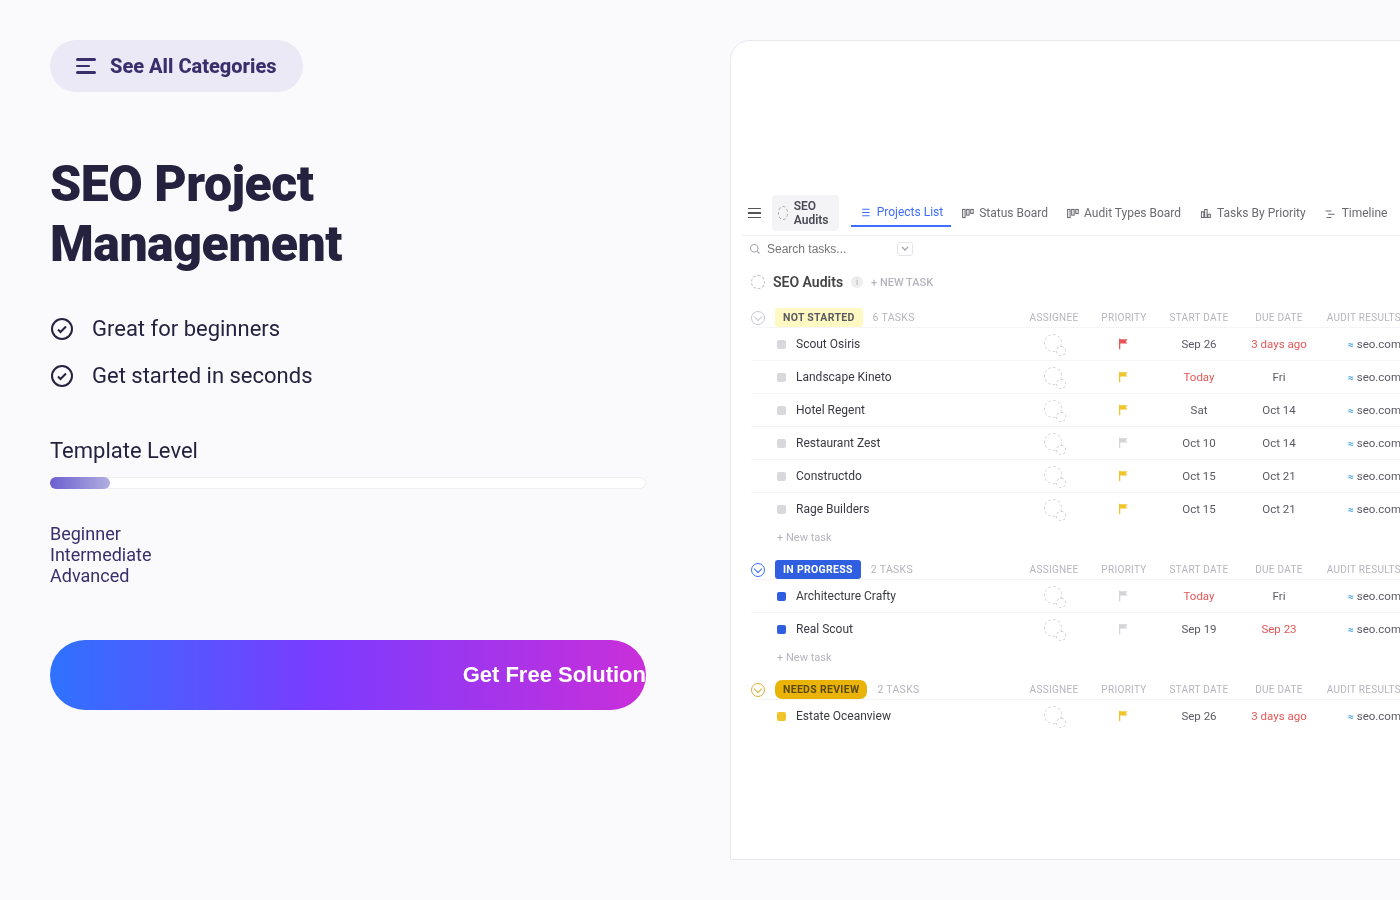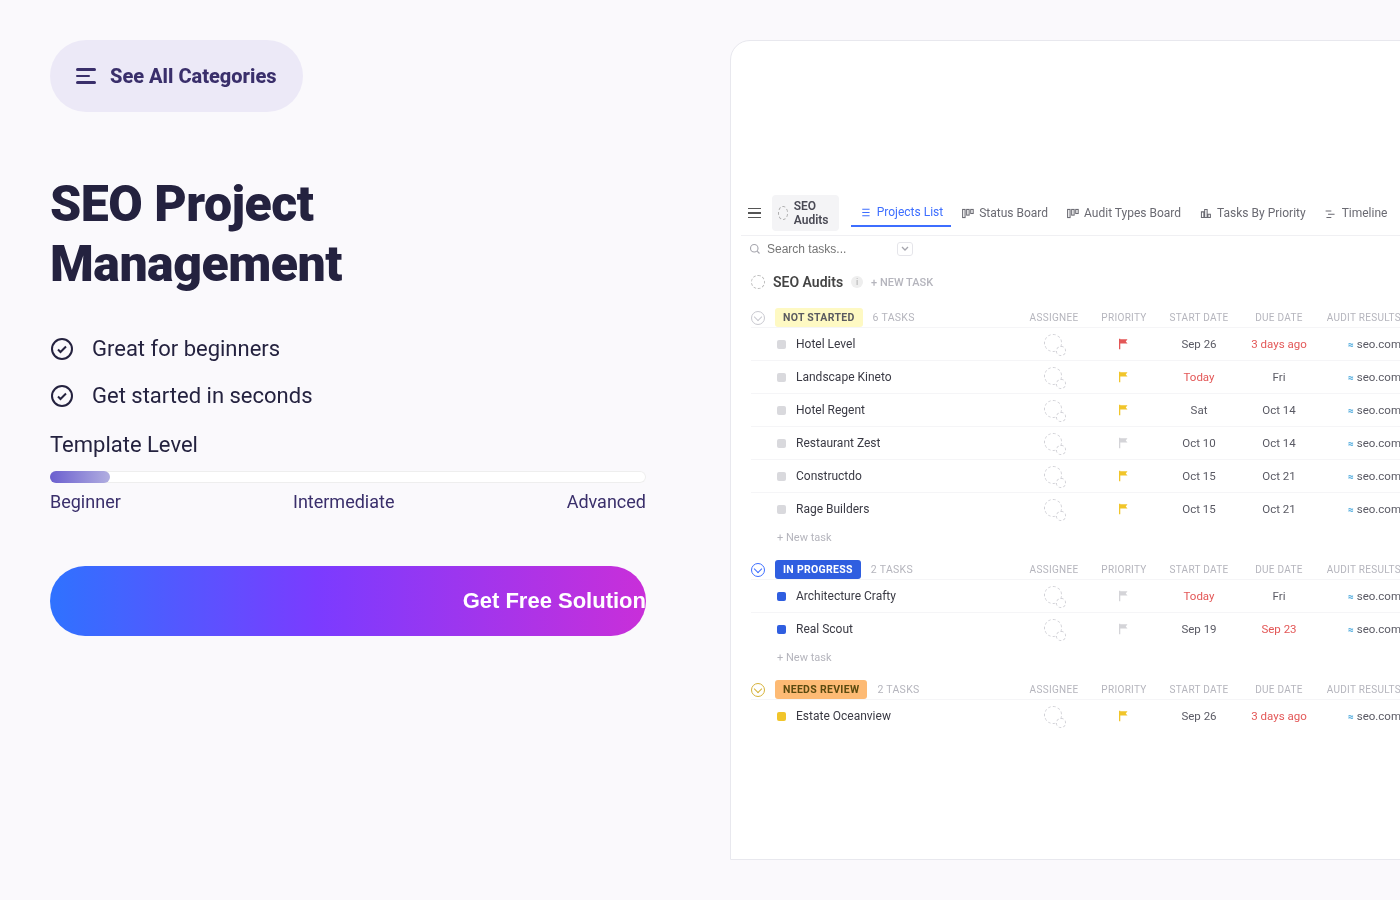--- a/index.html
+++ b/index.html
@@ -2,32 +2,32 @@
 <html><head>
 <meta charset="utf-8">
 <style>
   * { box-sizing: border-box; margin: 0; padding: 0; }
   html, body { width: 1400px; height: 900px; font-family: -apple-system, BlinkMacSystemFont, "Segoe UI", Roboto, sans-serif; background: #faf9fc; overflow: hidden; }
   .page { display: flex; width: 1400px; height: 900px; }
   .left { width: 730px; padding: 40px 50px 40px 50px; }
   .right { flex: 1; position: relative; }
 
   
-  .cat-btn { display: inline-flex; align-items: center; gap: 14px; background: #ece9f7; border-radius: 999px; padding: 24px 26px; font-weight: 800; font-size: 20px; color: #3a2f6b; cursor: pointer; }
+  .cat-btn { display: inline-flex; align-items: center; gap: 14px; background: #ece9f7; border-radius: 999px; padding: 14px 26px; font-weight: 800; font-size: 20px; color: #3a2f6b; cursor: pointer; }
   .cat-btn .hamb { display: flex; flex-direction: column; gap: 4px; }
   .cat-btn .hamb span { display:block; width: 20px; height: 2.5px; background:#3a2f6b; border-radius:2px;}
   .cat-btn .hamb span:nth-child(2){ width:14px;}
   h1.title { font-size: 50px; font-weight: 900; color:#24223f; margin-top: 62px; line-height:1.2; letter-spacing:-0.5px;}
   .features { margin-top: 42px; }
   .feat { display:flex; align-items:center; gap:18px; font-size:22px; color:#24223f; margin-bottom:22px;}
   .check-ic { width:24px; height:24px; flex-shrink:0;}
-  .tmpl-label { font-size:22px; color:#24223f; margin-top:24px; }
+  .tmpl-label { font-size:22px; color:#24223f; margin-top:50px; }
   .bar { position:relative; margin-top:14px; width:596px; height:12px; background:#fff; border-radius:999px; box-shadow: inset 0 0 0 1px #eee; }
   .bar-fill { position:absolute; left:0; top:0; height:12px; width:60px; border-radius:999px; background: linear-gradient(90deg,#6b5fcf,#b1aee0);}
-  .level-labels { display:flex; justify-content:space-between; width:596px; margin-top:8px; font-size:18px; color:#3a2f6b;}
+  .level-labels { display:flex; justify-content:space-between; width:596px; margin-top:34px; font-size:18px; color:#3a2f6b;flex-direction:column;}
   .cta-btn { margin-top:54px; width:596px; height:70px; border-radius:999px; border:none; cursor:pointer; background: linear-gradient(90deg, #2f72ff 0%, #7b3bff 45%, #c92fd9 100%); color:#fff; font-size:22px; font-weight:800;text-align:right;}
 
   
   .preview { position:absolute; left:0; top:40px; width: 680px; height:820px; background:#fff; border:1px solid #e8e8ee; border-radius: 20px 0 0 0; overflow:hidden; padding-top:150px; }
   .pv-inner { padding: 0 0 0 10px; font-size:12px; color:#4a4a55;}
   .pv-toolbar { display:flex; align-items:center; gap:2px; padding: 4px 10px 4px 4px; border-bottom:1px solid #f0f0f3;}
   .tb-hamb { display:flex; flex-direction:column; gap:3px; margin-right:6px; padding:3px;}
   .tb-hamb span{display:block;width:13px;height:1.5px;background:#555;}
   .title-chip { display:flex; align-items:center; gap:6px; background:#f4f4f6; border-radius:4px; padding:4px 6px; margin-right:10px;}
   .dashed-circ { width:14px; height:14px; border:1.3px dashed #aaa; border-radius:50%;}
@@ -50,21 +50,21 @@
   .g-head { display:flex; align-items:center; gap:10px; font-size:10.5px; letter-spacing:0.3px;}
   .g-toggle { width:14px; height:14px; border:1.3px solid #c9c9d0; border-radius:50%; position:relative; display:flex; align-items:center; justify-content:center;}
   .g-toggle::after{content:"";width:5px;height:5px;border-left:1.3px solid #c9c9d0;border-bottom:1.3px solid #c9c9d0;transform:rotate(-45deg);margin-top:-2px;}
   .g-toggle.blue{border-color:#3d6eff;}
   .g-toggle.blue::after{border-color:#3d6eff;}
   .g-toggle.gold{border-color:#d6b23a;}
   .g-toggle.gold::after{border-color:#d6b23a;}
   .g-badge { padding:3px 8px; border-radius:3px; font-weight:700; font-size:10.5px;}
   .g-badge.grey { background:#fef9c3; color:#5a5a60;}
   .g-badge.blue { background:#2f5ee0; color:#fff;}
-  .g-badge.gold { background:#fdba74; color:#5a4a0f;}
+  .g-badge.gold { background:#eab308; color:#5a4a0f;border-radius:7px;}
   .g-count { color:#b5b5bd; font-size:10.5px;}
   .col-heads { display:flex; margin-left:auto; gap:0; color:#b5b5bd; font-size:10px;}
   .col { text-align:center;}
   .col.assignee{width:70px;}
   .col.priority{width:70px;}
   .col.start{width:80px;}
   .col.due{width:80px;}
   .col.audit{width:90px; text-align:right; padding-right:8px;}
 
   .row { display:flex; align-items:center; padding:6px 0 6px 26px; font-size:12px; border-top:1px solid #f5f5f7;}
@@ -220,21 +220,21 @@
       <div class="col-heads">
   <div class="col assignee">ASSIGNEE</div>
   <div class="col priority">PRIORITY</div>
   <div class="col start">START DATE</div>
   <div class="col due">DUE DATE</div>
   <div class="col audit">AUDIT RESULTS</div>
 </div>
     </div>
               <div class="row">
       <span class="sq grey"></span>
-      <span class="tname">Hotel Level</span>
+      <span class="tname">Scout Osiris</span>
       <div class="cell assignee">
                   <div class="assg-ic">
                     <div class="a"></div>
                     <div class="b"></div>
                   </div>
                 </div>
       <div class="cell priority">
                   <svg class="flag" viewBox="0 0 16 16">
                     <path d="M3 2v12" stroke="#e35757" stroke-width="1.5"></path>
                     <path d="M3 2.5 L12 2.5 L10 5 L12 7.5 L3 7.5 Z" fill="#e35757"></path>

